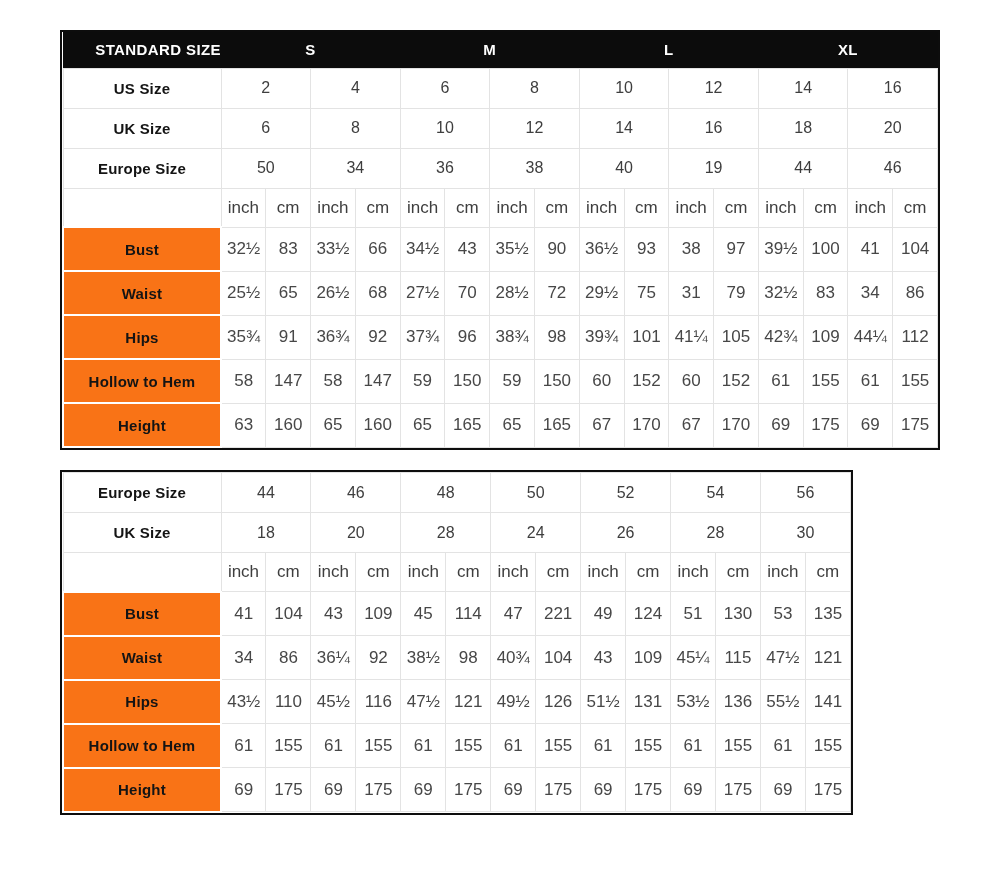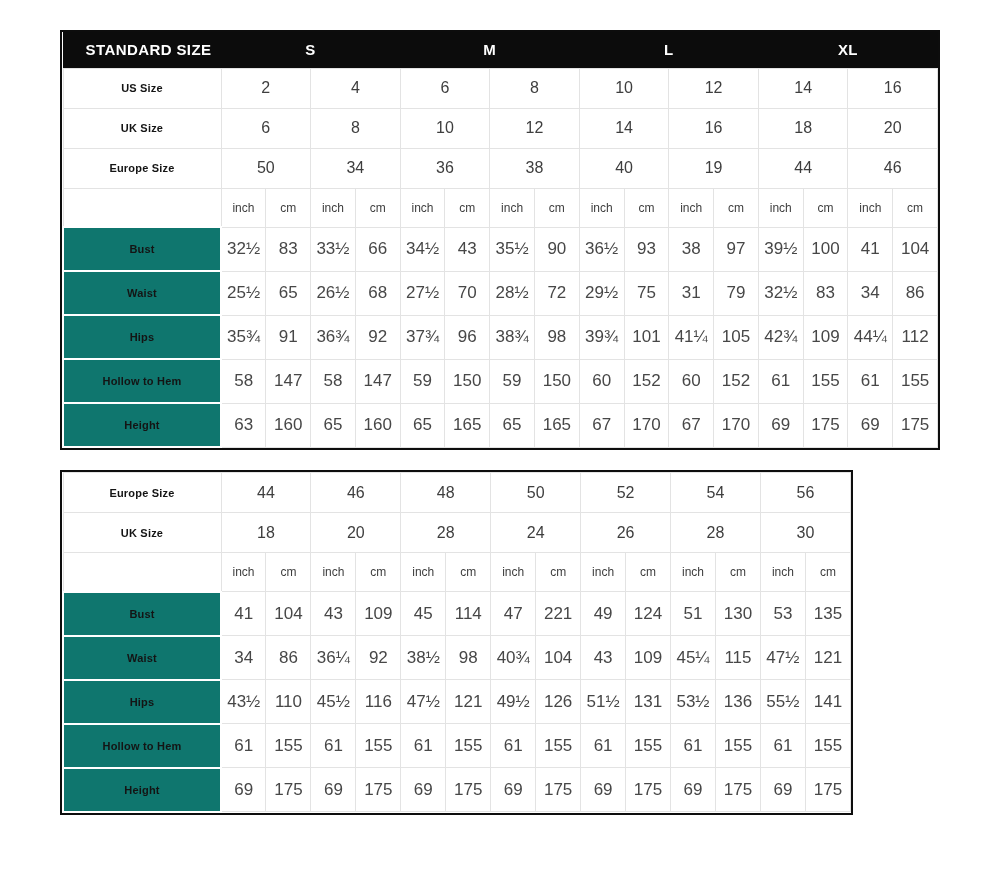--- a/index.html
+++ b/index.html
@@ -15,30 +15,30 @@
   }
   #standard-wrap { width: 880px; margin-bottom: 20px; }
   #plus-wrap { width: 793px; }
   table { border-collapse: collapse; width: 100%; table-layout: fixed; }
   th, td { padding: 0; text-align: center; vertical-align: middle; overflow: hidden; white-space: nowrap; }
   tr.header-row { height: 36px; }
   tr.header-row th {
     background: #0c0c0c; color: #ffffff;
     font-size: 15px; font-weight: bold; letter-spacing: 0.4px;
   }
-  th.hdr-title { text-align: center; padding-left: 13px; letter-spacing: 0.6px; }
+  th.hdr-title { text-align: right; padding-left: 13px; letter-spacing: 0.6px; }
   tr.size-row { height: 40px; }
   tr.unit-row { height: 39px; }
   tr.measure-row { height: 44px; }
   td { border: 1px solid #e3e3e3; }
-  td.row-label { font-weight: bold; color: #141414; font-size: 11px; letter-spacing: 0.2px; }
-  td.gray-label { background: #0f766e; border: 2px solid #ffffff; }
+  td.row-label { font-weight: bold; color: #141414; font-size: 15px; letter-spacing: 0.2px; }
+  td.gray-label { background: #f97316; border: 2px solid #ffffff; }
   td.empty { background: #ffffff; }
   td.size-val { font-size: 16px; color: #3e3e3e; }
-  td.unit { font-size: 12px; color: #3e3e3e; }
+  td.unit { font-size: 17px; color: #3e3e3e; }
   td.meas-val { font-size: 17px; color: #474747; }
 </style>
 </head>
 <body>
 
 <div class="page">
   <div class="tbl-wrap" id="standard-wrap">
     <table id="standard-table">
         <colgroup>
           <col style="width:158px">

